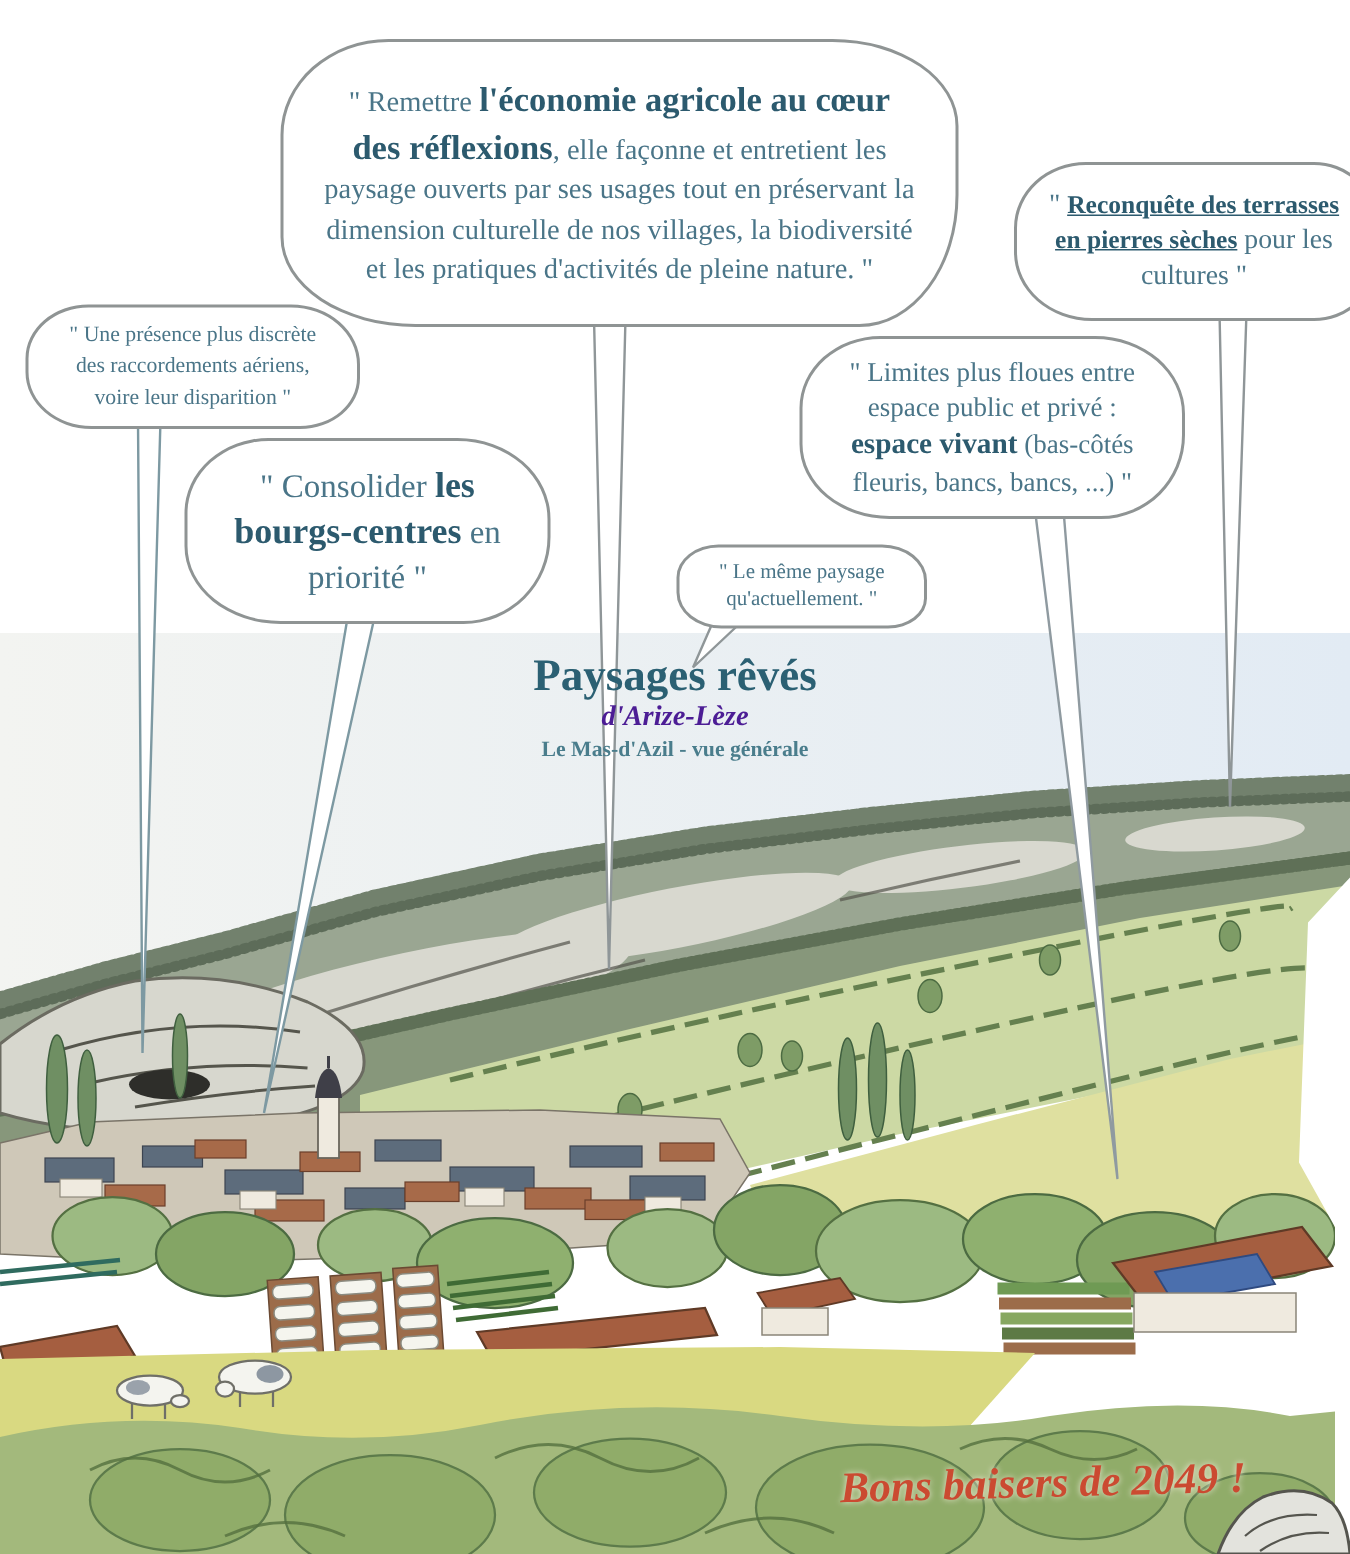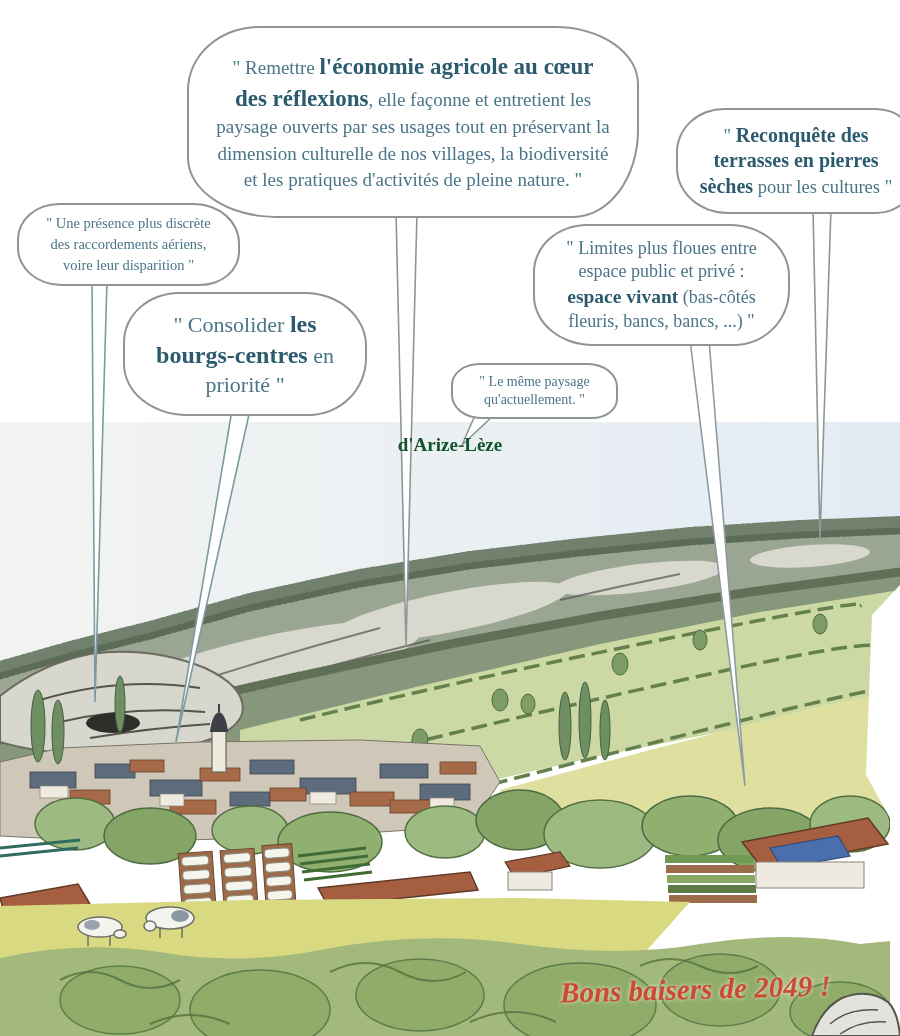--- a/index.html
+++ b/index.html
@@ -8,34 +8,34 @@
   svg.scene{position:absolute;left:0;top:0;z-index:1;}
   .bubble{position:absolute;z-index:3;background:#fff;border:2px solid #8f9494;
           display:flex;align-items:center;justify-content:center;text-align:center;
           color:#4a7588;box-sizing:border-box;padding:8px 16px;}
   .bubble b{color:#2c5a6e;font-weight:700;}
   #b-economy{left:187px;top:26px;width:452px;height:192px;font-size:19px;line-height:1.38;
              border-radius:72px 84px 66px 90px / 64px 58px 88px 60px;padding:10px 26px;}
   #b-economy b{font-size:23px;}
   #b-reconquete{left:676px;top:108px;width:240px;height:106px;font-size:18.5px;line-height:1.26;
              border-radius:48px 40px 40px 52px / 44px 36px 36px 46px;padding:8px 14px;}
-  #b-reconquete b{font-size:20px;}
+  #b-reconquete b{font-size:17px;text-decoration:underline;}
   #b-presence{left:17px;top:203px;width:223px;height:83px;font-size:14.5px;line-height:1.45;
              border-radius:42px 46px 40px 44px / 36px 40px 34px 38px;}
   #b-consolider{left:123px;top:292px;width:244px;height:124px;font-size:22px;line-height:1.3;
              border-radius:56px 62px 58px 64px / 50px 54px 58px 52px;}
   #b-consolider b{font-size:24px;}
   #b-limites{left:533px;top:224px;width:257px;height:122px;font-size:18px;line-height:1.32;
              border-radius:54px 60px 56px 60px / 48px 52px 56px 50px;}
   #b-limites b{font-size:19.5px;text-align:center;}
   #b-meme{left:451px;top:363px;width:167px;height:56px;font-size:14px;line-height:1.3;
              border-radius:28px 30px 26px 30px / 22px 24px 20px 24px;padding:4px 8px;}
   .title{position:absolute;left:250px;top:434px;width:400px;text-align:center;z-index:3;}
   .title .t1{font-size:30px;font-weight:700;color:#2b6073;line-height:1.1;}
-  .title .t2{font-size:19px;font-weight:700;color:#14532d;line-height:1.15;}
+  .title .t2{font-size:19px;font-weight:700;color:#4c1d95;line-height:1.15;font-style:italic;}
   .title .t3{font-size:14.5px;font-weight:700;color:#4a7d8c;margin-top:3px;}
   .rednote{position:absolute;left:560px;top:972px;width:345px;z-index:4;
            font-style:italic;font-weight:700;font-size:29px;color:#cb4a31;
            transform:rotate(-1.5deg);text-shadow:0 0 4px rgba(255,246,236,.85);}
 </style>
 </head>
 <body>
 
 <div class="canvas">
 
@@ -277,18 +277,20 @@
   <span><span>" Consolider </span><b>les bourgs-centres</b><span> en priorité "</span></span>
 </div>
 <div class="bubble" id="b-limites">
   <span><span>" Limites plus floues entre espace public et privé : </span><b>espace vivant</b><span> (bas-côtés fleuris, bancs, bancs, ...) "</span></span>
 </div>
 <div class="bubble" id="b-meme">
   <span><span>" Le même paysage qu'actuellement. "</span></span>
 </div>
 
 <div class="title">
+  <div class="t1">Paysages rêvés</div>
   <div class="t2">d'Arize-Lèze</div>
+  <div class="t3">Le Mas-d'Azil - vue générale</div>
 </div>
 
 <div class="rednote">Bons baisers de 2049 !</div>
 
 </div>
 
 </body></html>

